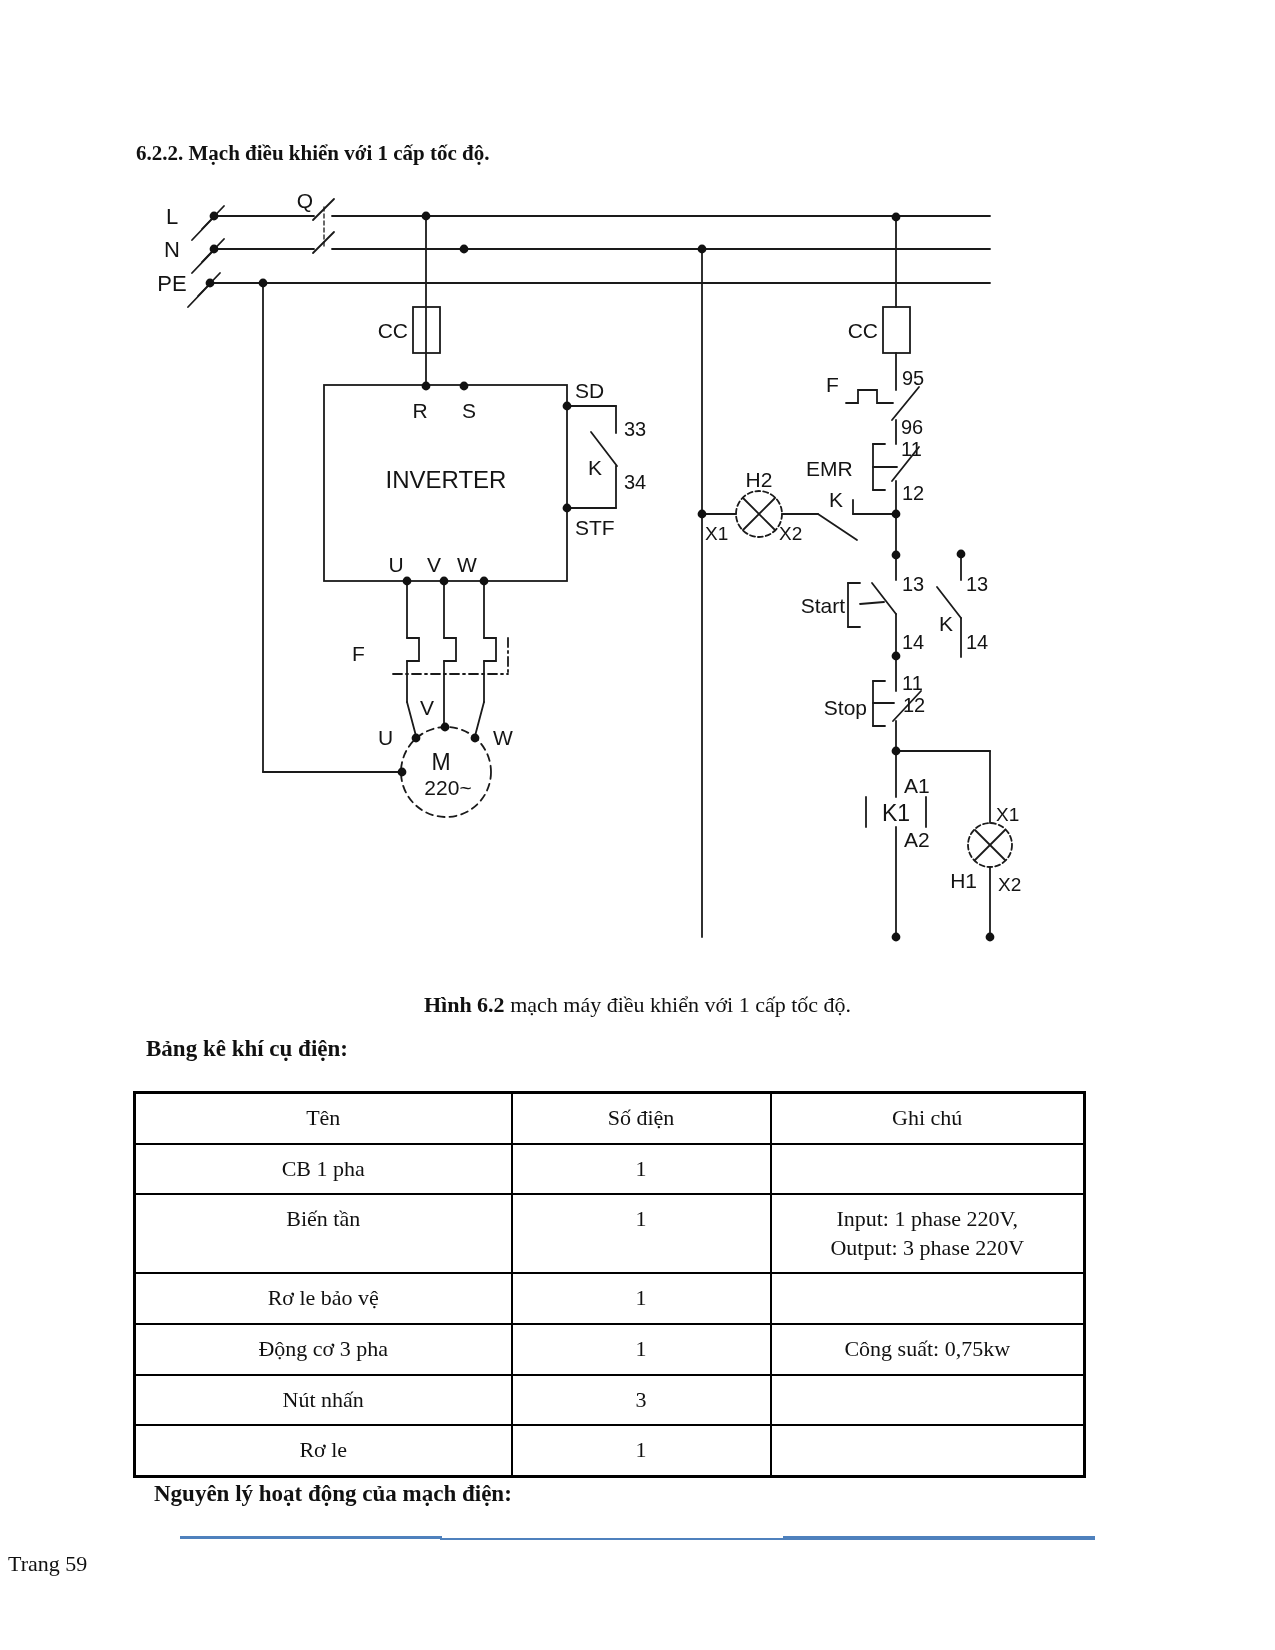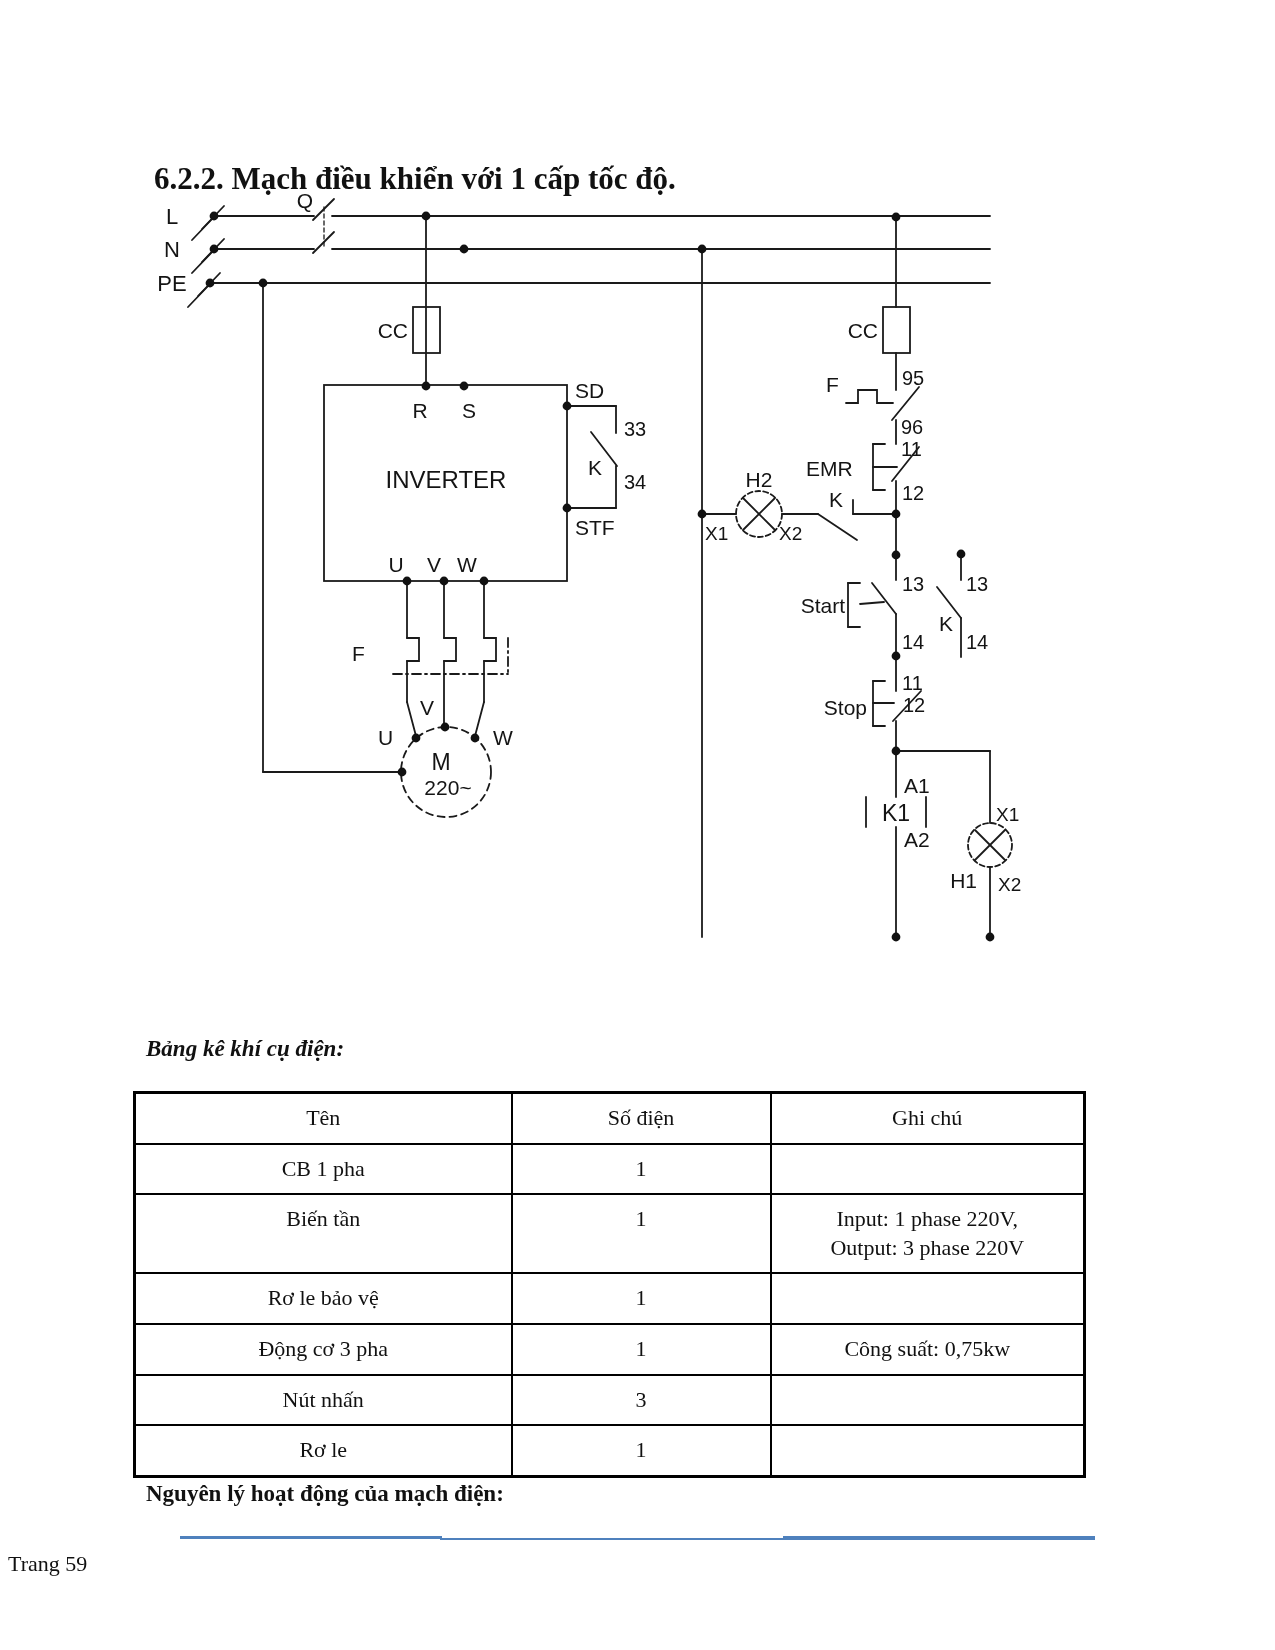--- a/index.html
+++ b/index.html
@@ -1,23 +1,23 @@
 <!DOCTYPE html>
 <html><head>
 <meta charset="utf-8">
 <style>
   html,body{margin:0;padding:0;background:#ffffff;}
   #page{position:relative;width:1275px;height:1650px;background:#fff;overflow:hidden;
         font-family:"Liberation Serif",serif;color:#111;}
   .abs{position:absolute;}
   .serifb{font-family:"Liberation Serif",serif;font-weight:bold;}
-  #heading{left:154px;top:141px;font-size:31px;margin-top:20px;}
+  #heading{left:136px;top:141px;font-size:21px;}
   #caption{left:0;top:992px;width:1275px;text-align:center;font-size:22px;}
-  #table-heading{left:146px;top:1036px;font-size:23px;font-style:italic;}
-  #principle-heading{left:146px;top:1481px;font-size:23px;}
+  #table-heading{left:146px;top:1036px;font-size:23px;}
+  #principle-heading{left:154px;top:1481px;font-size:23px;}
   #kit-table{left:133px;top:1091px;border-collapse:collapse;border:3px solid #000;
              width:950px;table-layout:fixed;}
   #kit-table th,#kit-table td{border:2px solid #000;font-family:"Liberation Serif",serif;
              font-size:22px;font-weight:normal;text-align:center;vertical-align:top;
              padding:10px 4px;line-height:1.3;}
   .cell-note{white-space:pre-line;margin-top:21px;}
   .rule-seg{position:absolute;background:#4f81bd;}
   #page-number{left:8px;top:1551px;width:1240px;text-align:left;font-size:22px;}
   
   svg text{font-family:"Liberation Sans",sans-serif;fill:#141414;}
@@ -252,20 +252,21 @@
         <circle class="dot" cx="896" cy="514" r="4.4"></circle>
       <circle class="dot" cx="896" cy="555" r="4.4"></circle>
         <circle class="dot" cx="961" cy="554" r="4.4"></circle>
       <circle class="dot" cx="896" cy="656" r="4.4"></circle>
         <circle class="dot" cx="896" cy="751" r="4.4"></circle>
       <circle class="dot" cx="896" cy="937" r="4.4"></circle>
         <circle class="dot" cx="990" cy="937" r="4.4"></circle>
     </g>
   </svg>
 
+  <div id="caption" class="abs"><span class="serifb">Hình 6.2</span><span> mạch máy điều khiển với 1 cấp tốc độ.</span></div>
 
   <div id="table-heading" class="abs serifb">Bảng kê khí cụ điện:</div>
 
   <table id="kit-table" class="abs">
     <colgroup>
         <col style="width:377px">
         <col style="width:259px">
         <col style="width:314px">
       </colgroup>
     <tbody>

